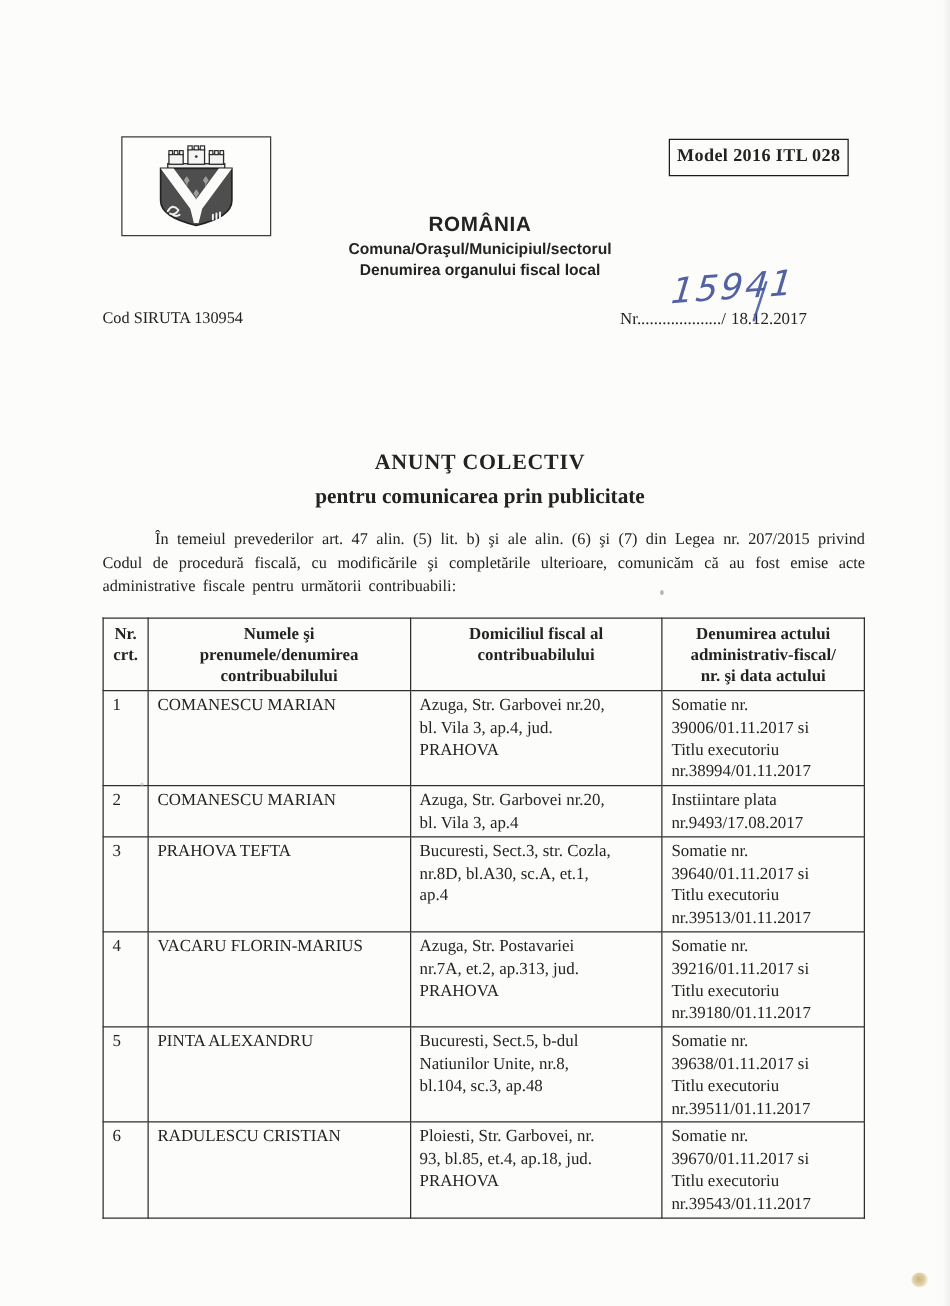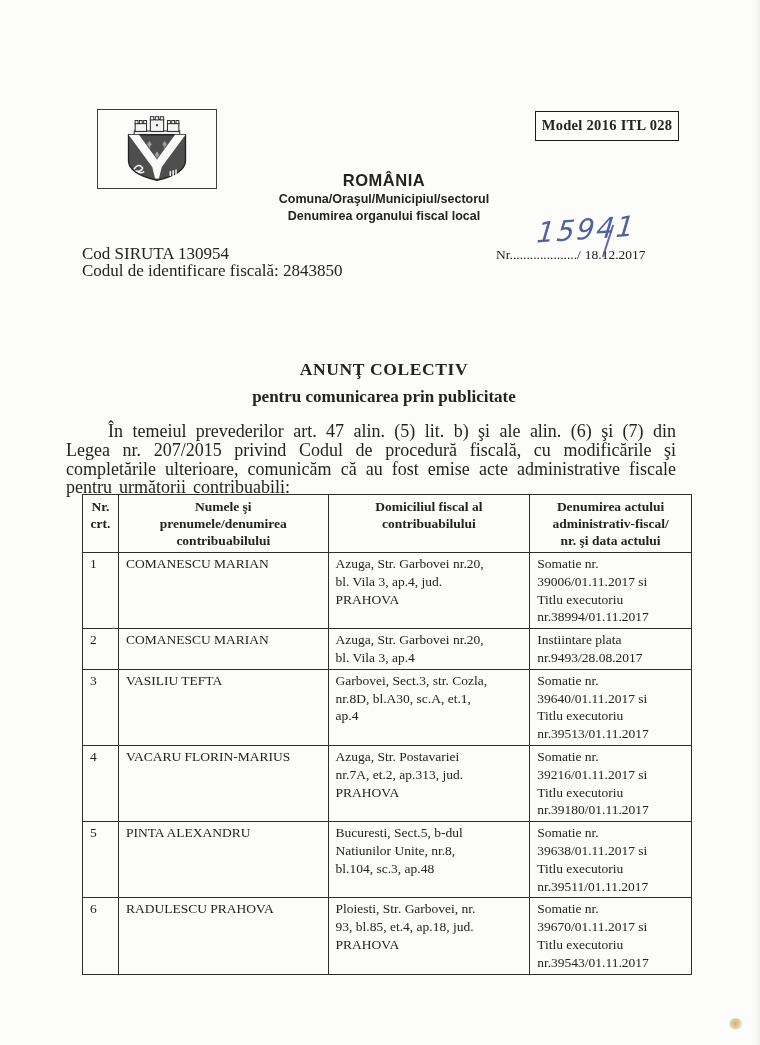--- a/index.html
+++ b/index.html
@@ -22,21 +22,21 @@
     letter-spacing:.3px;
   }
   .hdr-center{
     position:absolute;left:0;top:171px;width:768px;text-align:center;
     font-family:"Liberation Sans","DejaVu Sans",sans-serif;font-weight:bold;
   }
   .country{font-size:16.5px;letter-spacing:.5px;}
   .hdr-sub{font-size:12.5px;line-height:15px;margin-top:2px;}
   
   .letterhead{
-    position:absolute;left:82px;top:245px;font-size:17px;line-height:17.2px;
+    position:absolute;left:82px;top:245px;font-size:13px;line-height:17.2px;
   }
   .regline{
     position:absolute;left:496px;top:247px;font-size:13.5px;white-space:nowrap;
   }
   .regline .date{margin-left:4px;}
   .handwritten{
     position:absolute;left:537px;top:213px;
     font-family:"DejaVu Sans",sans-serif;font-style:italic;
     font-size:28px;color:#44549b;letter-spacing:2px;
     transform:rotate(-4deg) skewX(-10deg);opacity:.92;
@@ -45,22 +45,22 @@
     position:absolute;left:607px;top:224px;width:2.2px;height:34px;
     background:#44549b;transform:rotate(18deg);border-radius:2px;opacity:.85;
   }
   
   .doc-title1{position:absolute;left:0;top:359px;width:768px;text-align:center;
     font-weight:bold;font-size:17.5px;letter-spacing:.6px;}
   .doc-title2{position:absolute;left:0;top:387px;width:768px;text-align:center;
     font-weight:bold;font-size:17px;}
   
   .intro{
-    position:absolute;left:66px;top:422px;width:610px;
-    font-size:18px;line-height:18.8px;text-align:justify;text-indent:42px;
+    position:absolute;left:82px;top:422px;width:610px;
+    font-size:13px;line-height:18.8px;text-align:justify;text-indent:42px;
     word-spacing:2.5px;margin:0;
   }
   
   table.doc{
     position:absolute;left:82px;top:494px;width:610px;
     border-collapse:collapse;font-size:13.5px;
   }
   table.doc th,table.doc td{
     border:1.6px solid #2e2e2e;vertical-align:top;box-sizing:border-box;
   }
@@ -125,21 +125,20 @@
   <div class="model-box">Model 2016 ITL 028</div>
 
   <div class="hdr-center">
     <div class="country">ROMÂNIA</div>
     <div class="hdr-sub">Comuna/Oraşul/Municipiul/sectorul</div>
     <div class="hdr-sub">Denumirea organului fiscal local</div>
   </div>
 
   <div class="letterhead">
     <div>Cod SIRUTA 130954</div>
-    <div>Codul de identificare fiscală: 2843850</div>
   </div>
 
   <div class="regline">
     <span>Nr..................../</span><span class="date">18.12.2017</span>
   </div>
   <div class="handwritten">15941</div>
   <div class="hw-stroke"></div>
 
   <div class="doc-title1">ANUNŢ COLECTIV</div>
   <div class="doc-title2">pentru comunicarea prin publicitate</div>
@@ -178,26 +177,26 @@
 39006/01.11.2017 si
 Titlu executoriu
 nr.38994/01.11.2017</td>
       </tr>
       <tr>
         <td class="nr">2</td>
         <td>COMANESCU MARIAN</td>
         <td class="pre">Azuga, Str. Garbovei nr.20,
 bl. Vila 3, ap.4</td>
         <td class="pre">Instiintare plata
-nr.9493/28.08.2017</td>
+nr.9493/17.08.2017</td>
       </tr>
       <tr>
         <td class="nr">3</td>
-        <td>VASILIU TEFTA</td>
-        <td class="pre">Garbovei, Sect.3, str. Cozla,
+        <td>PRAHOVA TEFTA</td>
+        <td class="pre">Bucuresti, Sect.3, str. Cozla,
 nr.8D, bl.A30, sc.A, et.1,
 ap.4</td>
         <td class="pre">Somatie nr.
 39640/01.11.2017 si
 Titlu executoriu
 nr.39513/01.11.2017</td>
       </tr>
       <tr>
         <td class="nr">4</td>
         <td>VACARU FLORIN-MARIUS</td>
@@ -215,21 +214,21 @@
         <td class="pre">Bucuresti, Sect.5, b-dul
 Natiunilor Unite, nr.8,
 bl.104, sc.3, ap.48</td>
         <td class="pre">Somatie nr.
 39638/01.11.2017 si
 Titlu executoriu
 nr.39511/01.11.2017</td>
       </tr>
       <tr>
         <td class="nr">6</td>
-        <td>RADULESCU PRAHOVA</td>
+        <td>RADULESCU CRISTIAN</td>
         <td class="pre">Ploiesti, Str. Garbovei, nr.
 93, bl.85, et.4, ap.18, jud.
 PRAHOVA</td>
         <td class="pre">Somatie nr.
 39670/01.11.2017 si
 Titlu executoriu
 nr.39543/01.11.2017</td>
       </tr>
     </tbody>
   </table>

